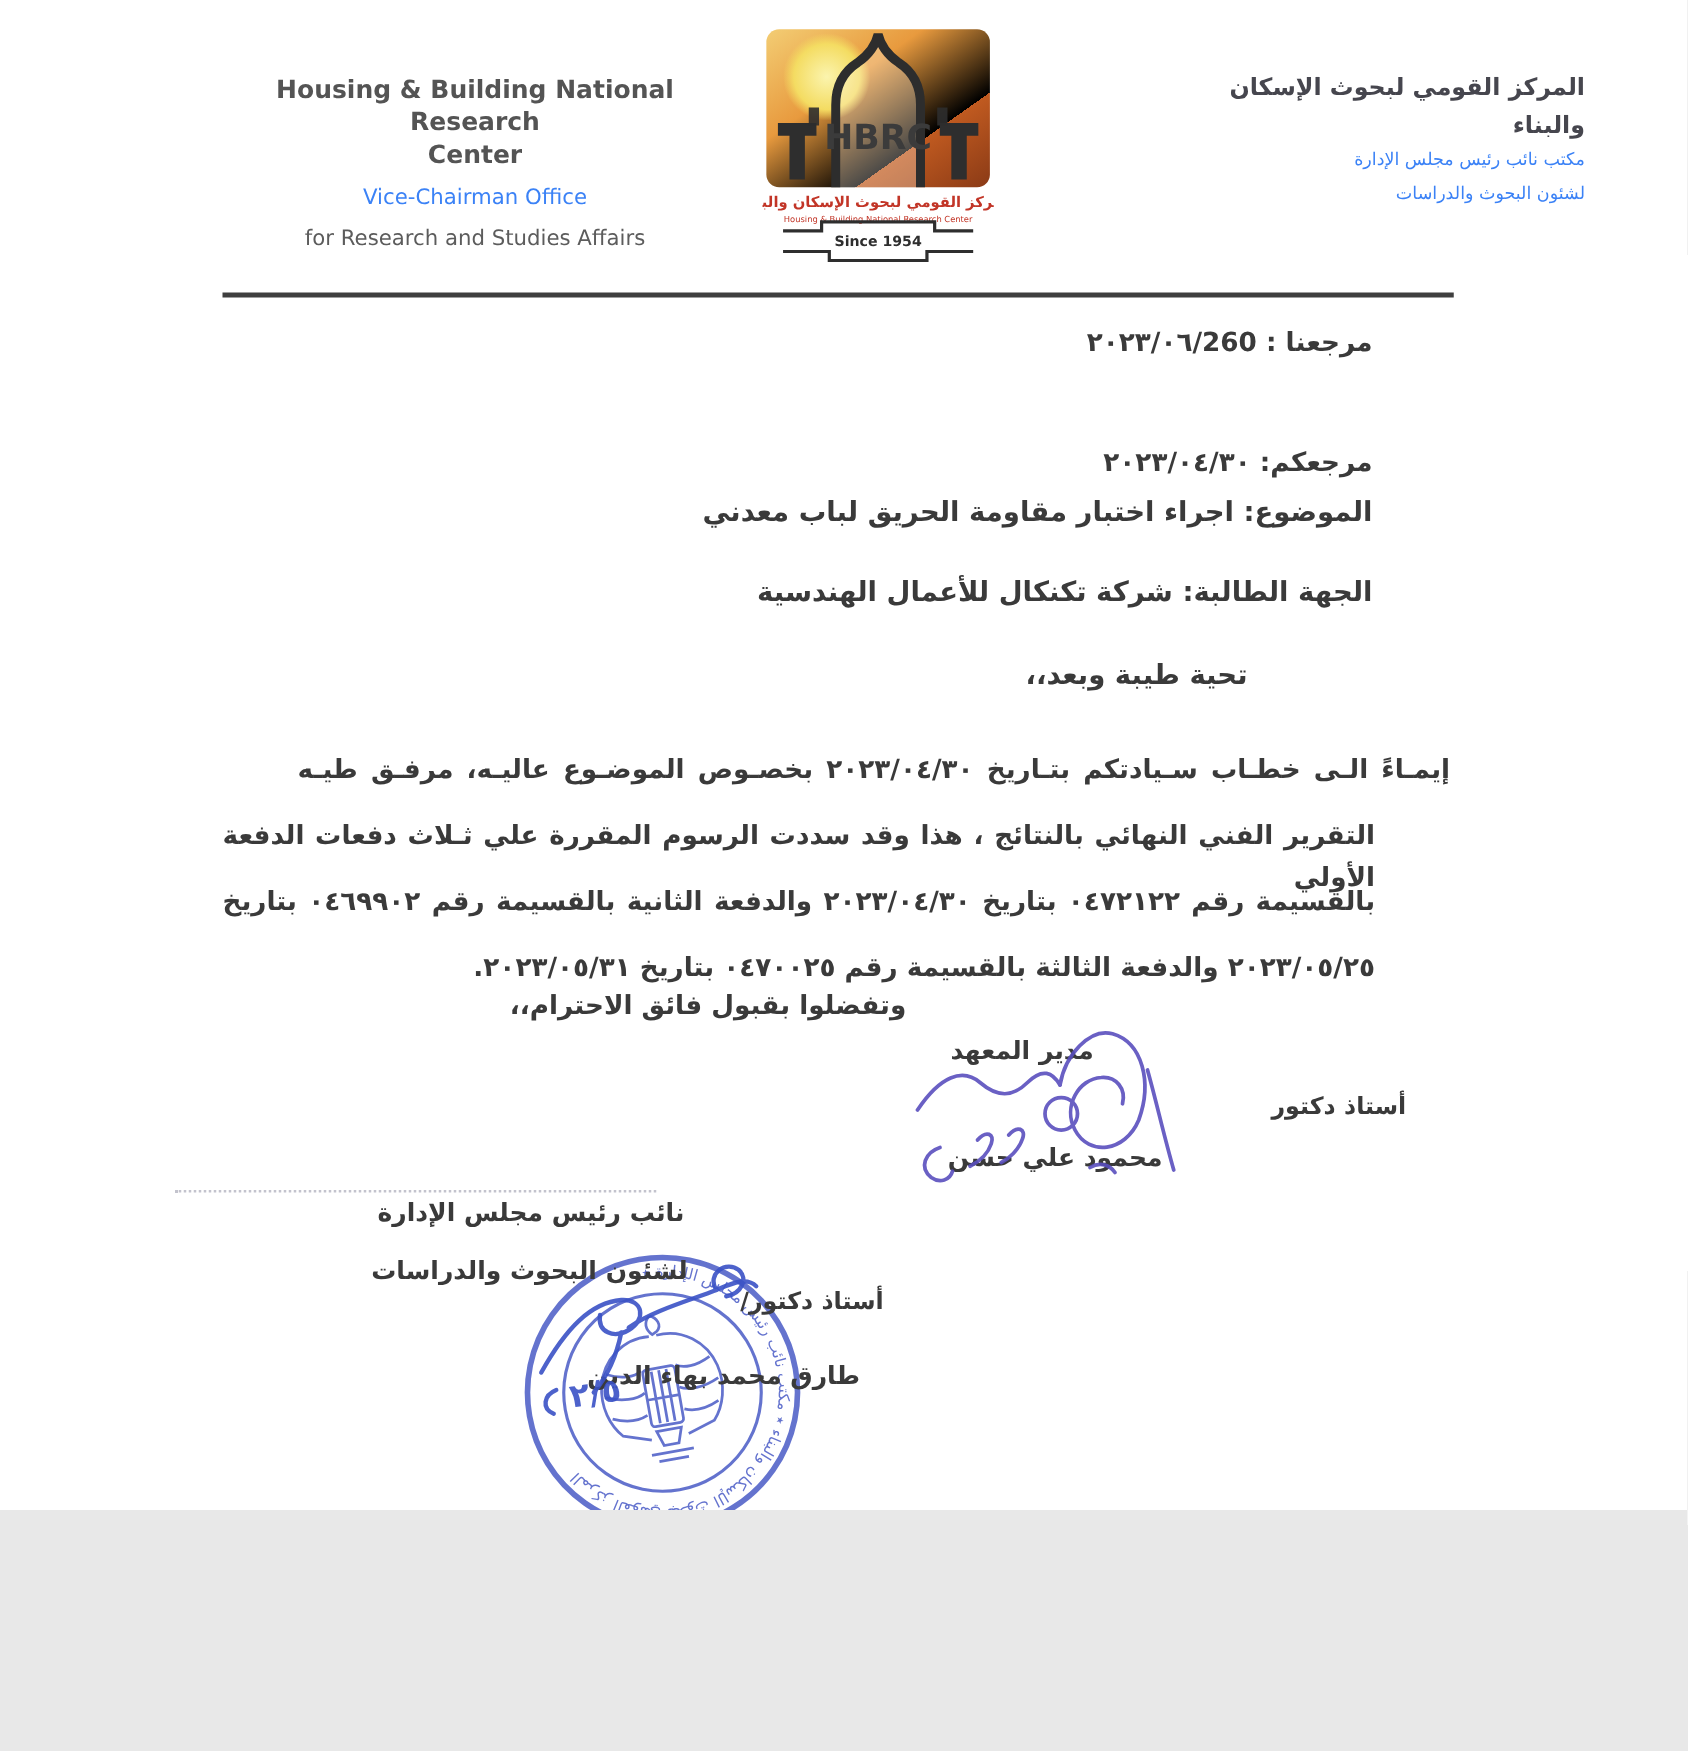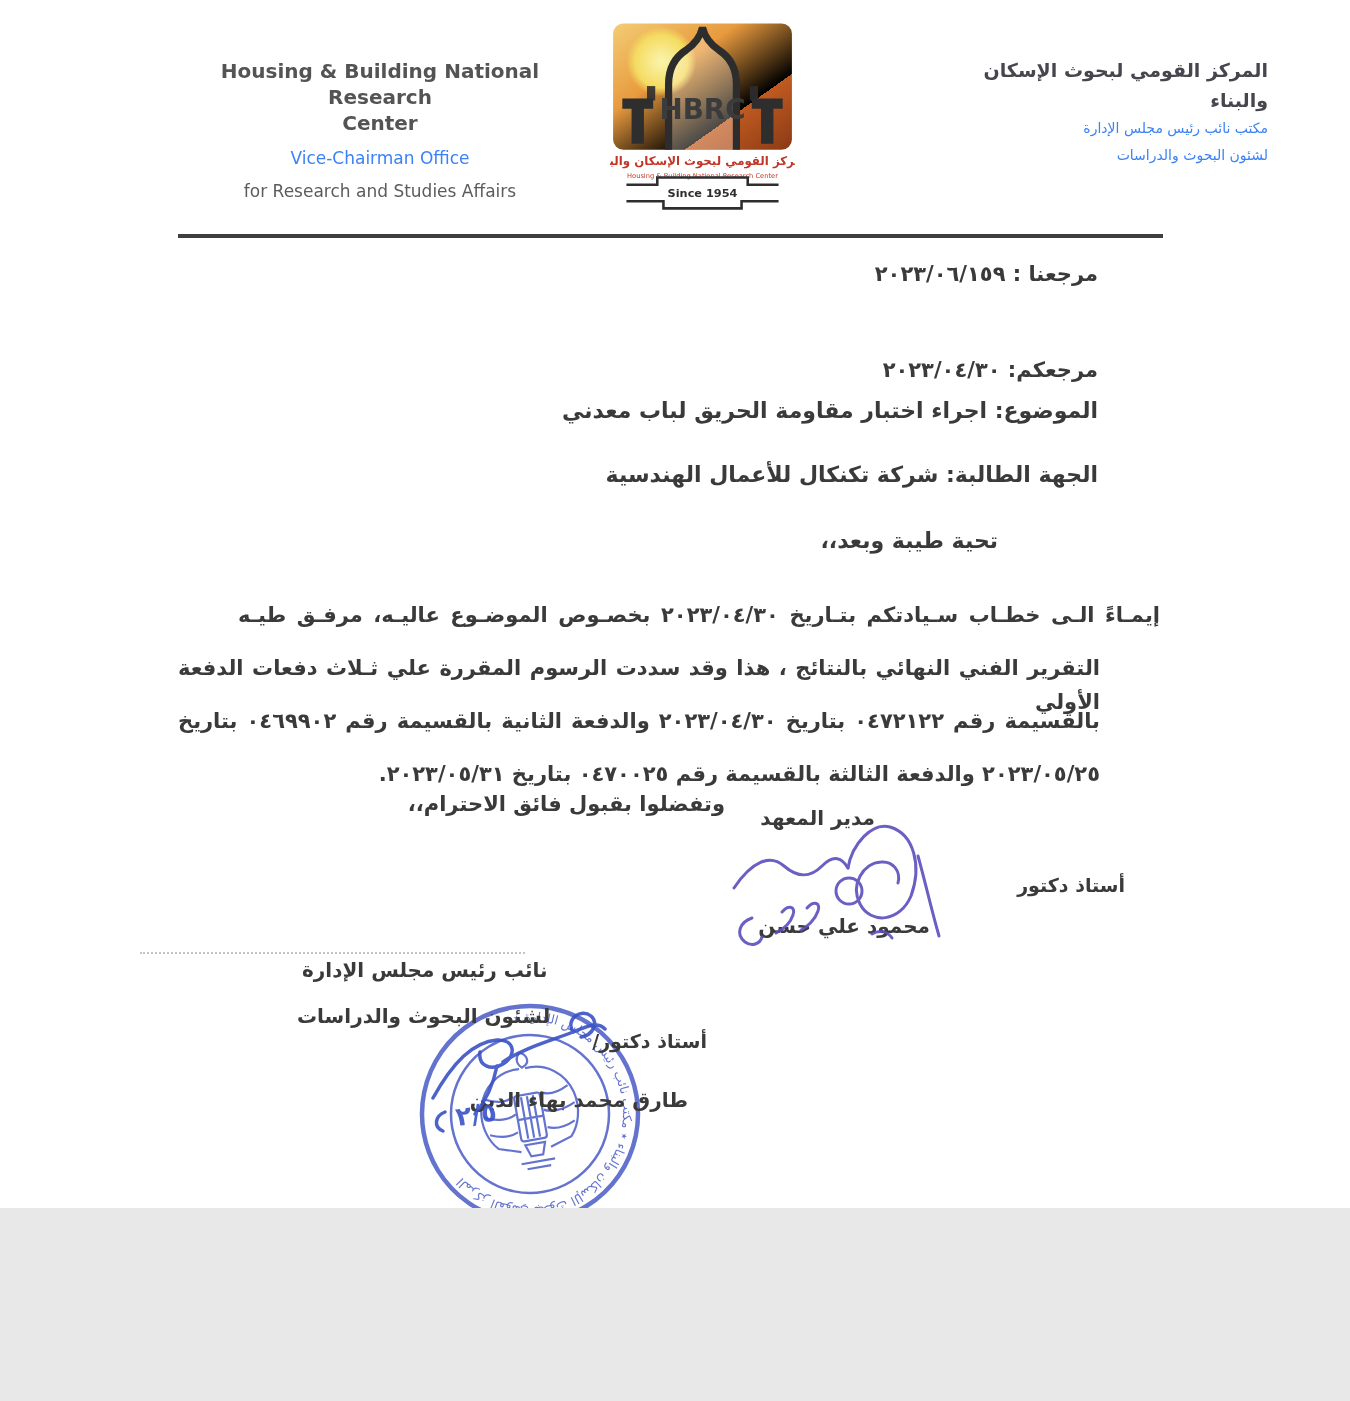--- a/index.html
+++ b/index.html
@@ -94,34 +94,34 @@
   </div>
 
   <div class="abs hdr-ar">
     <div class="l1">المركز القومي لبحوث الإسكان والبناء</div>
     <div class="l2">مكتب نائب رئيس مجلس الإدارة</div>
     <div class="l3">لشئون البحوث والدراسات</div>
   </div>
 
   <div class="abs divider"></div>
 
-  <div class="abs ar refs" style="top:262px;">مرجعنا : ٢٠٢٣/٠٦/١٥٩</div>
+  <div class="abs ar refs" style="top:262px;">مرجعنا : ٢٠٢٣/٠٦/260</div>
   <div class="abs ar refs" style="top:314px;margin-top:44px;">مرجعكم: ٢٠٢٣/٠٤/٣٠</div>
 
   <div class="abs ar subject">الموضوع: اجراء اختبار مقاومة الحريق لباب معدني</div>
   <div class="abs ar requester">الجهة الطالبة: شركة تكنكال للأعمال الهندسية</div>
   <div class="abs ar greeting">تحية طيبة وبعد،،</div>
 
   <div class="abs ar body-line bl1" style="top:598px;">إيمـاءً الـى خطـاب سـيادتكم بتـاريخ ٢٠٢٣/٠٤/٣٠ بخصـوص الموضـوع عاليـه، مرفـق طيـه</div>
   <div class="abs ar body-line" style="top:651px;">التقرير الفني النهائي بالنتائج ، هذا وقد سددت الرسوم المقررة علي ثـلاث دفعات الدفعة الأولي</div>
   <div class="abs ar body-line" style="top:704px;">بالقسيمة رقم ٠٤٧٢١٢٢ بتاريخ ٢٠٢٣/٠٤/٣٠ والدفعة الثانية بالقسيمة رقم ٠٤٦٩٩٠٢ بتاريخ</div>
   <div class="abs ar body-line bl4" style="top:757px;">٢٠٢٣/٠٥/٢٥ والدفعة الثالثة بالقسيمة رقم ٠٤٧٠٠٢٥ بتاريخ ٢٠٢٣/٠٥/٣١.</div>
   <div class="abs ar closing">وتفضلوا بقبول فائق الاحترام،،</div>
 
-  <div class="abs ar sig-title" style="right:475px;top:806px;margin-left:48px;">مدير المعهد</div>
+  <div class="abs ar sig-title" style="right:475px;top:828px;margin-left:48px;">مدير المعهد</div>
   <div class="abs ar sig-title" style="right:225px;top:874px;font-size:19px;">أستاذ دكتور</div>
   <div class="abs ar sig-title" style="right:420px;top:914px;">محمود علي حسن</div>
 
   <div class="abs ink" style="left:722px;top:806px;">
     <svg width="270" height="150" viewBox="0 0 270 150" fill="none" stroke="#5a4fbe" stroke-width="3" stroke-linecap="round" opacity="0.9">
       <path d="M12,82 C30,55 48,48 62,60 C76,72 88,72 100,60 C112,48 120,52 126,62"></path>
       <path d="M126,62 C130,38 150,16 168,21 C192,28 200,60 189,90 C178,116 149,119 138,98 C128,79 141,57 159,56 C171,55 179,65 176,77"></path>
       <circle cx="127" cy="85" r="13"></circle>
       <path d="M196,50 C203,75 209,102 217,130"></path>
       <path d="M60,106 C67,98 74,101 71,109 C68,118 60,124 54,127"></path>

